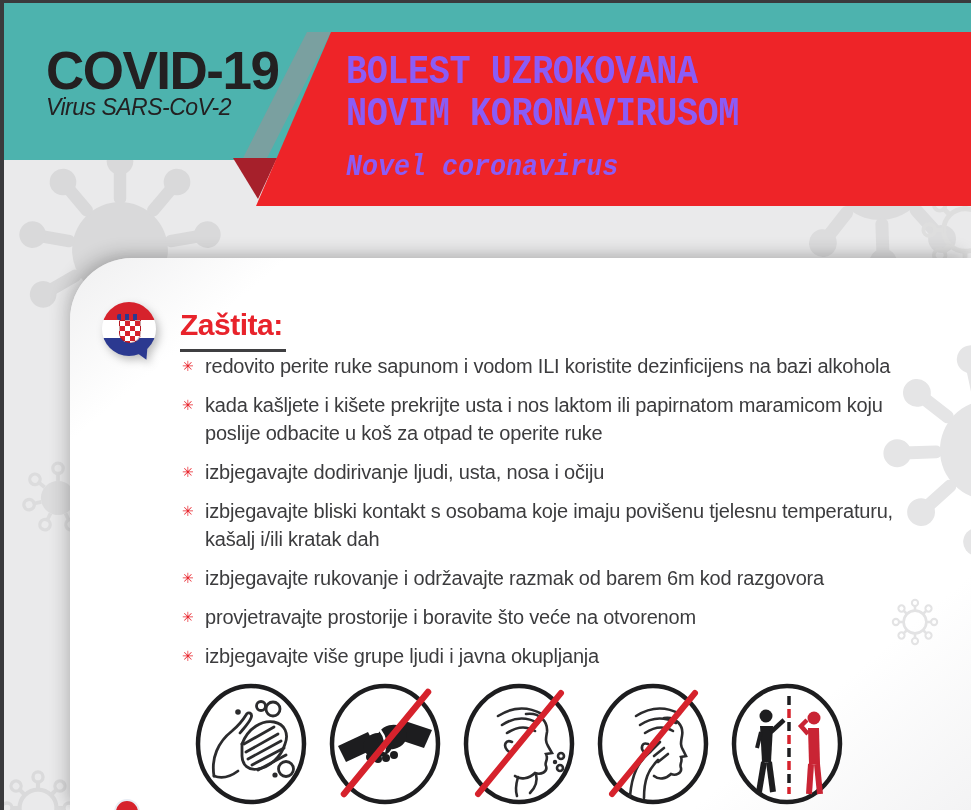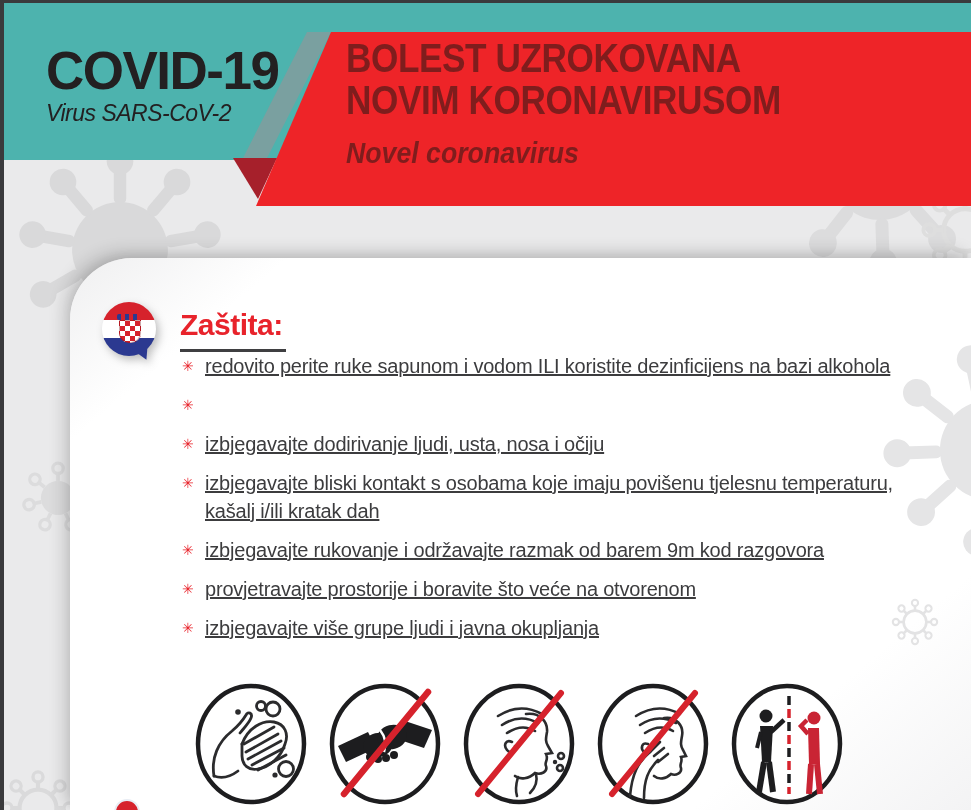--- a/index.html
+++ b/index.html
@@ -22,23 +22,23 @@
   .shape-layer{left:0;top:0;width:971px;height:810px;pointer-events:none;}
   .teal-shadow{z-index:3;background:#7aa0a0;
     clip-path:polygon(307px 32px,331px 32px,266px 160px,242px 160px);}
   .banner-fold{z-index:4;background:#a6202b;
     clip-path:polygon(233px 158px,277px 158px,258px 199px);}
   .red-banner{z-index:4;background:#ee2428;
     clip-path:polygon(331px 32px,971px 32px,971px 206px,256px 206px);}
 
   .badge-text{left:46px;top:50px;z-index:6;color:#232021;}
   .badge-title{font-size:53px;line-height:42px;font-weight:800;letter-spacing:-1.5px;}
-  .badge-subtitle{font-size:23px;line-height:26px;font-style:italic;margin-top:8px;letter-spacing:-0.5px;}
-
-  .banner-text{left:346px;top:37px;z-index:6;color:#7f1d1d;}
+  .badge-subtitle{font-size:23px;line-height:26px;font-style:italic;margin-top:2px;letter-spacing:-0.5px;}
+
+  .banner-text{left:346px;top:52px;z-index:6;color:#8b5cf6;font-family:Liberation Mono, monospace;}
   .banner-line{font-size:40px;line-height:42px;font-weight:800;letter-spacing:-0.5px;
     transform:scaleX(0.88);transform-origin:left center;white-space:nowrap;}
   .banner-subtitle{font-size:29px;line-height:32px;font-weight:700;font-style:italic;margin-top:16px;
     transform:scaleX(0.92);transform-origin:left center;white-space:nowrap;}
 
   
   .card{left:70px;top:258px;width:901px;height:552px;z-index:5;
     border-radius:62px 0 0 0;overflow:hidden;
     background:linear-gradient(140deg,#efeff0 0%,#ffffff 14%,#ffffff 82%,#f3f3f4 100%);
     box-shadow:-7px -7px 16px rgba(0,0,0,0.14),0 -3px 10px rgba(0,0,0,0.08);}
@@ -57,21 +57,21 @@
     background:repeating-linear-gradient(90deg,#2b3990 0 4px,#d6222c 4px 8px);}
 
   .section-title{left:110px;top:50px;display:inline-block;
     font-size:30px;font-weight:800;color:#e8232b;letter-spacing:-0.5px;
     border-bottom:3px solid #3f3f41;padding:0 3px 7px 0;}
 
   .rules{left:112px;top:94px;width:780px;margin:0;padding:0;list-style:none;}
   .rules li{display:flex;gap:10px;margin-bottom:11px;
     font-size:20px;line-height:28px;color:#3c3c3e;letter-spacing:-0.2px;}
   .rules .bullet{color:#e8232b;font-size:14px;line-height:28px;flex:0 0 13px;}
-  .rules .text{white-space:pre-line;text-decoration:underline;}
+  .rules .text{white-space:pre-line;}
 
   .picto-row{left:124px;top:424px;display:flex;gap:20px;}
   .picto{width:114px;height:124px;}
 
   .flag-partial{left:44px;top:541px;width:26px;height:26px;border-radius:50%;
     background:#d6222c;border:2px solid #e8edf4;box-sizing:border-box;}
 </style>
 </head>
 <body>
 
@@ -236,33 +236,35 @@
 
   <div class="abs section-title">Zaštita:</div>
 
   <ul class="abs rules">
     <li>
         <span class="bullet">✳</span>
         <span class="text">redovito perite ruke sapunom i vodom ILI koristite dezinficijens na bazi alkohola</span>
       </li>
     <li>
         <span class="bullet">✳</span>
+        <span class="text">kada kašljete i kišete prekrijte usta i nos laktom ili papirnatom maramicom koju
+poslije odbacite u koš za otpad te operite ruke</span>
       </li>
     <li>
         <span class="bullet">✳</span>
         <span class="text">izbjegavajte dodirivanje ljudi, usta, nosa i očiju</span>
       </li>
     <li>
         <span class="bullet">✳</span>
         <span class="text">izbjegavajte bliski kontakt s osobama koje imaju povišenu tjelesnu temperaturu,
 kašalj i/ili kratak dah</span>
       </li>
     <li>
         <span class="bullet">✳</span>
-        <span class="text">izbjegavajte rukovanje i održavajte razmak od barem 9m kod razgovora</span>
+        <span class="text">izbjegavajte rukovanje i održavajte razmak od barem 6m kod razgovora</span>
       </li>
     <li>
         <span class="bullet">✳</span>
         <span class="text">provjetravajte prostorije i boravite što veće na otvorenom</span>
       </li>
     <li>
         <span class="bullet">✳</span>
         <span class="text">izbjegavajte više grupe ljudi i javna okupljanja</span>
       </li>
   </ul>

